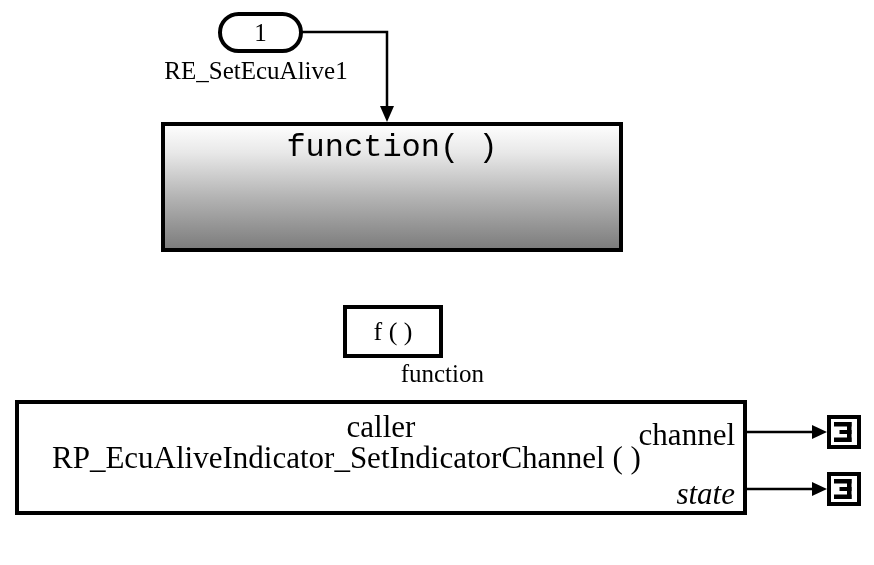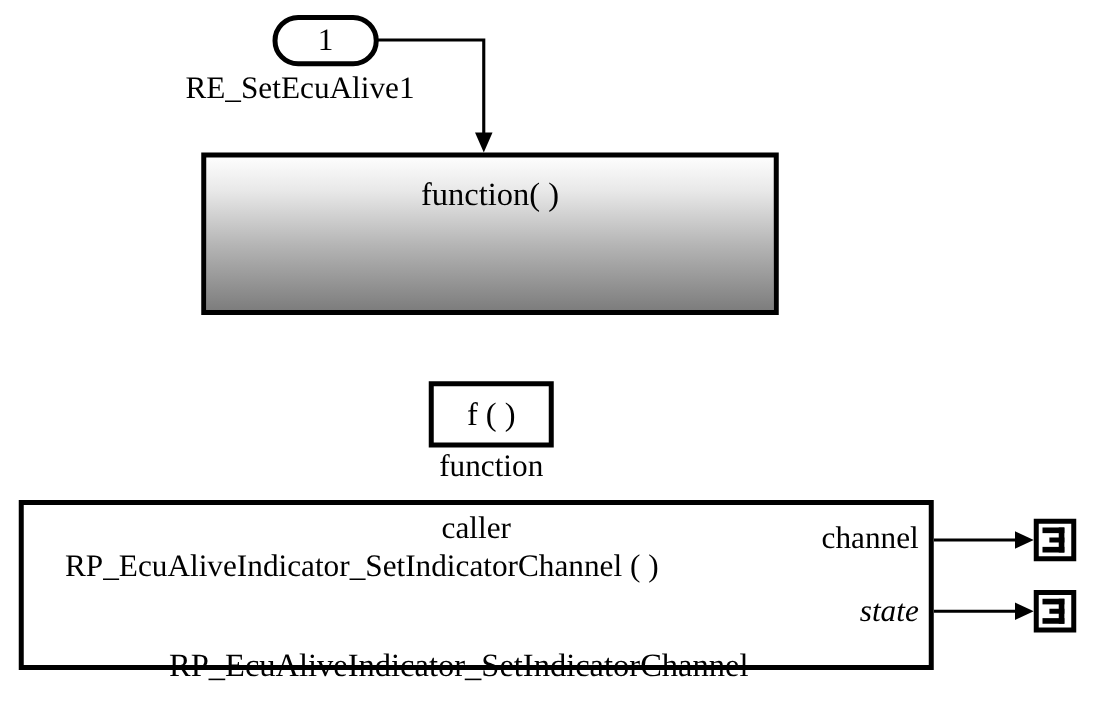--- a/index.html
+++ b/index.html
@@ -33,37 +33,38 @@
 
   
   .subsystem {
     left: 161px; top: 122px;
     width: 462px; height: 130px;
     background: linear-gradient(to bottom, #fdfdfd 0%, #e8e8e8 22%, #b4b4b4 58%, #7d7d7d 100%);
     text-align: center;
   }
   .subsystem .header {
     display: inline-block;
-    margin-top: 15px;
-    font-size: 26px;
+    margin-top: 3px;
+    font-size: 32px;
+    font-family: Liberation Mono, monospace;
   }
 
   
   .fn-block {
     left: 343px; top: 305px;
     width: 100px; height: 53px;
     display: flex; align-items: center; justify-content: center;
     font-size: 26px;
   }
 
   
   .caller {
     left: 15px; top: 400px;
-    width: 732px; height: 136px;
-    font-size: 25px;
+    width: 732px; height: 115px;
+    font-size: 31px;
   }
   .caller .type-label {
     position: absolute; left: 0; right: 0; top: 5px;
     text-align: center;
   }
   .caller .signature {
     position: absolute; left: 21px; top: 36px;
     white-space: nowrap;
     margin-left: 12px;
   }
@@ -82,24 +83,25 @@
   .terminator-1 { left: 827px; top: 415px; }
   .terminator-2 { left: 827px; top: 472px; }
 
   
   .lbl {
     position: absolute;
     font-size: 25px;
     text-align: center;
     white-space: nowrap;
     color: #000;
+    margin-left: 16px;
   }
   .lbl-inport   { left: 140px; top: 57px;  width: 200px; }
   .lbl-subsys   { left: 235px; top: 259px; width: 300px; }
-  .lbl-fn       { left: 318px; top: 360px; width: 150px; }
+  .lbl-fn       { left: 318px; top: 360px; width: 150px; text-align: right; }
   .lbl-caller   { left: 117px; top: 518px; width: 500px; font-size: 26px; }
 </style>
 </head>
 <body>
 
 <div class="canvas">
 
   <svg class="wires" viewBox="0 0 874 565" xmlns="http://www.w3.org/2000/svg">
 
     <path d="M 300 32 H 387 V 109" fill="none" stroke="#000" stroke-width="2.5"></path>
@@ -125,21 +127,20 @@
     <span>f ( )</span>
   </div>
   <div class="lbl lbl-fn">function</div>
 
   <div class="block caller">
     <div class="type-label">caller</div>
     <div class="signature">RP_EcuAliveIndicator_SetIndicatorChannel ( )</div>
     <div class="port-out port-channel">channel</div>
     <div class="port-out port-state">state</div>
   </div>
-  <div class="lbl lbl-caller">RP_EcuAliveIndicator_SetIndicatorChannel</div>
 
   <div class="terminator terminator-1">
     <svg width="26" height="26" viewBox="0 0 26 26">
       <rect x="3" y="3" width="17.5" height="4.5" fill="#000"></rect>
       <rect x="16" y="3" width="4.5" height="20" fill="#000"></rect>
       <rect x="8.5" y="11" width="12" height="4" fill="#000"></rect>
       <rect x="3" y="18.5" width="17.5" height="4.5" fill="#000"></rect>
     </svg>
   </div>
   <div class="terminator terminator-2">

